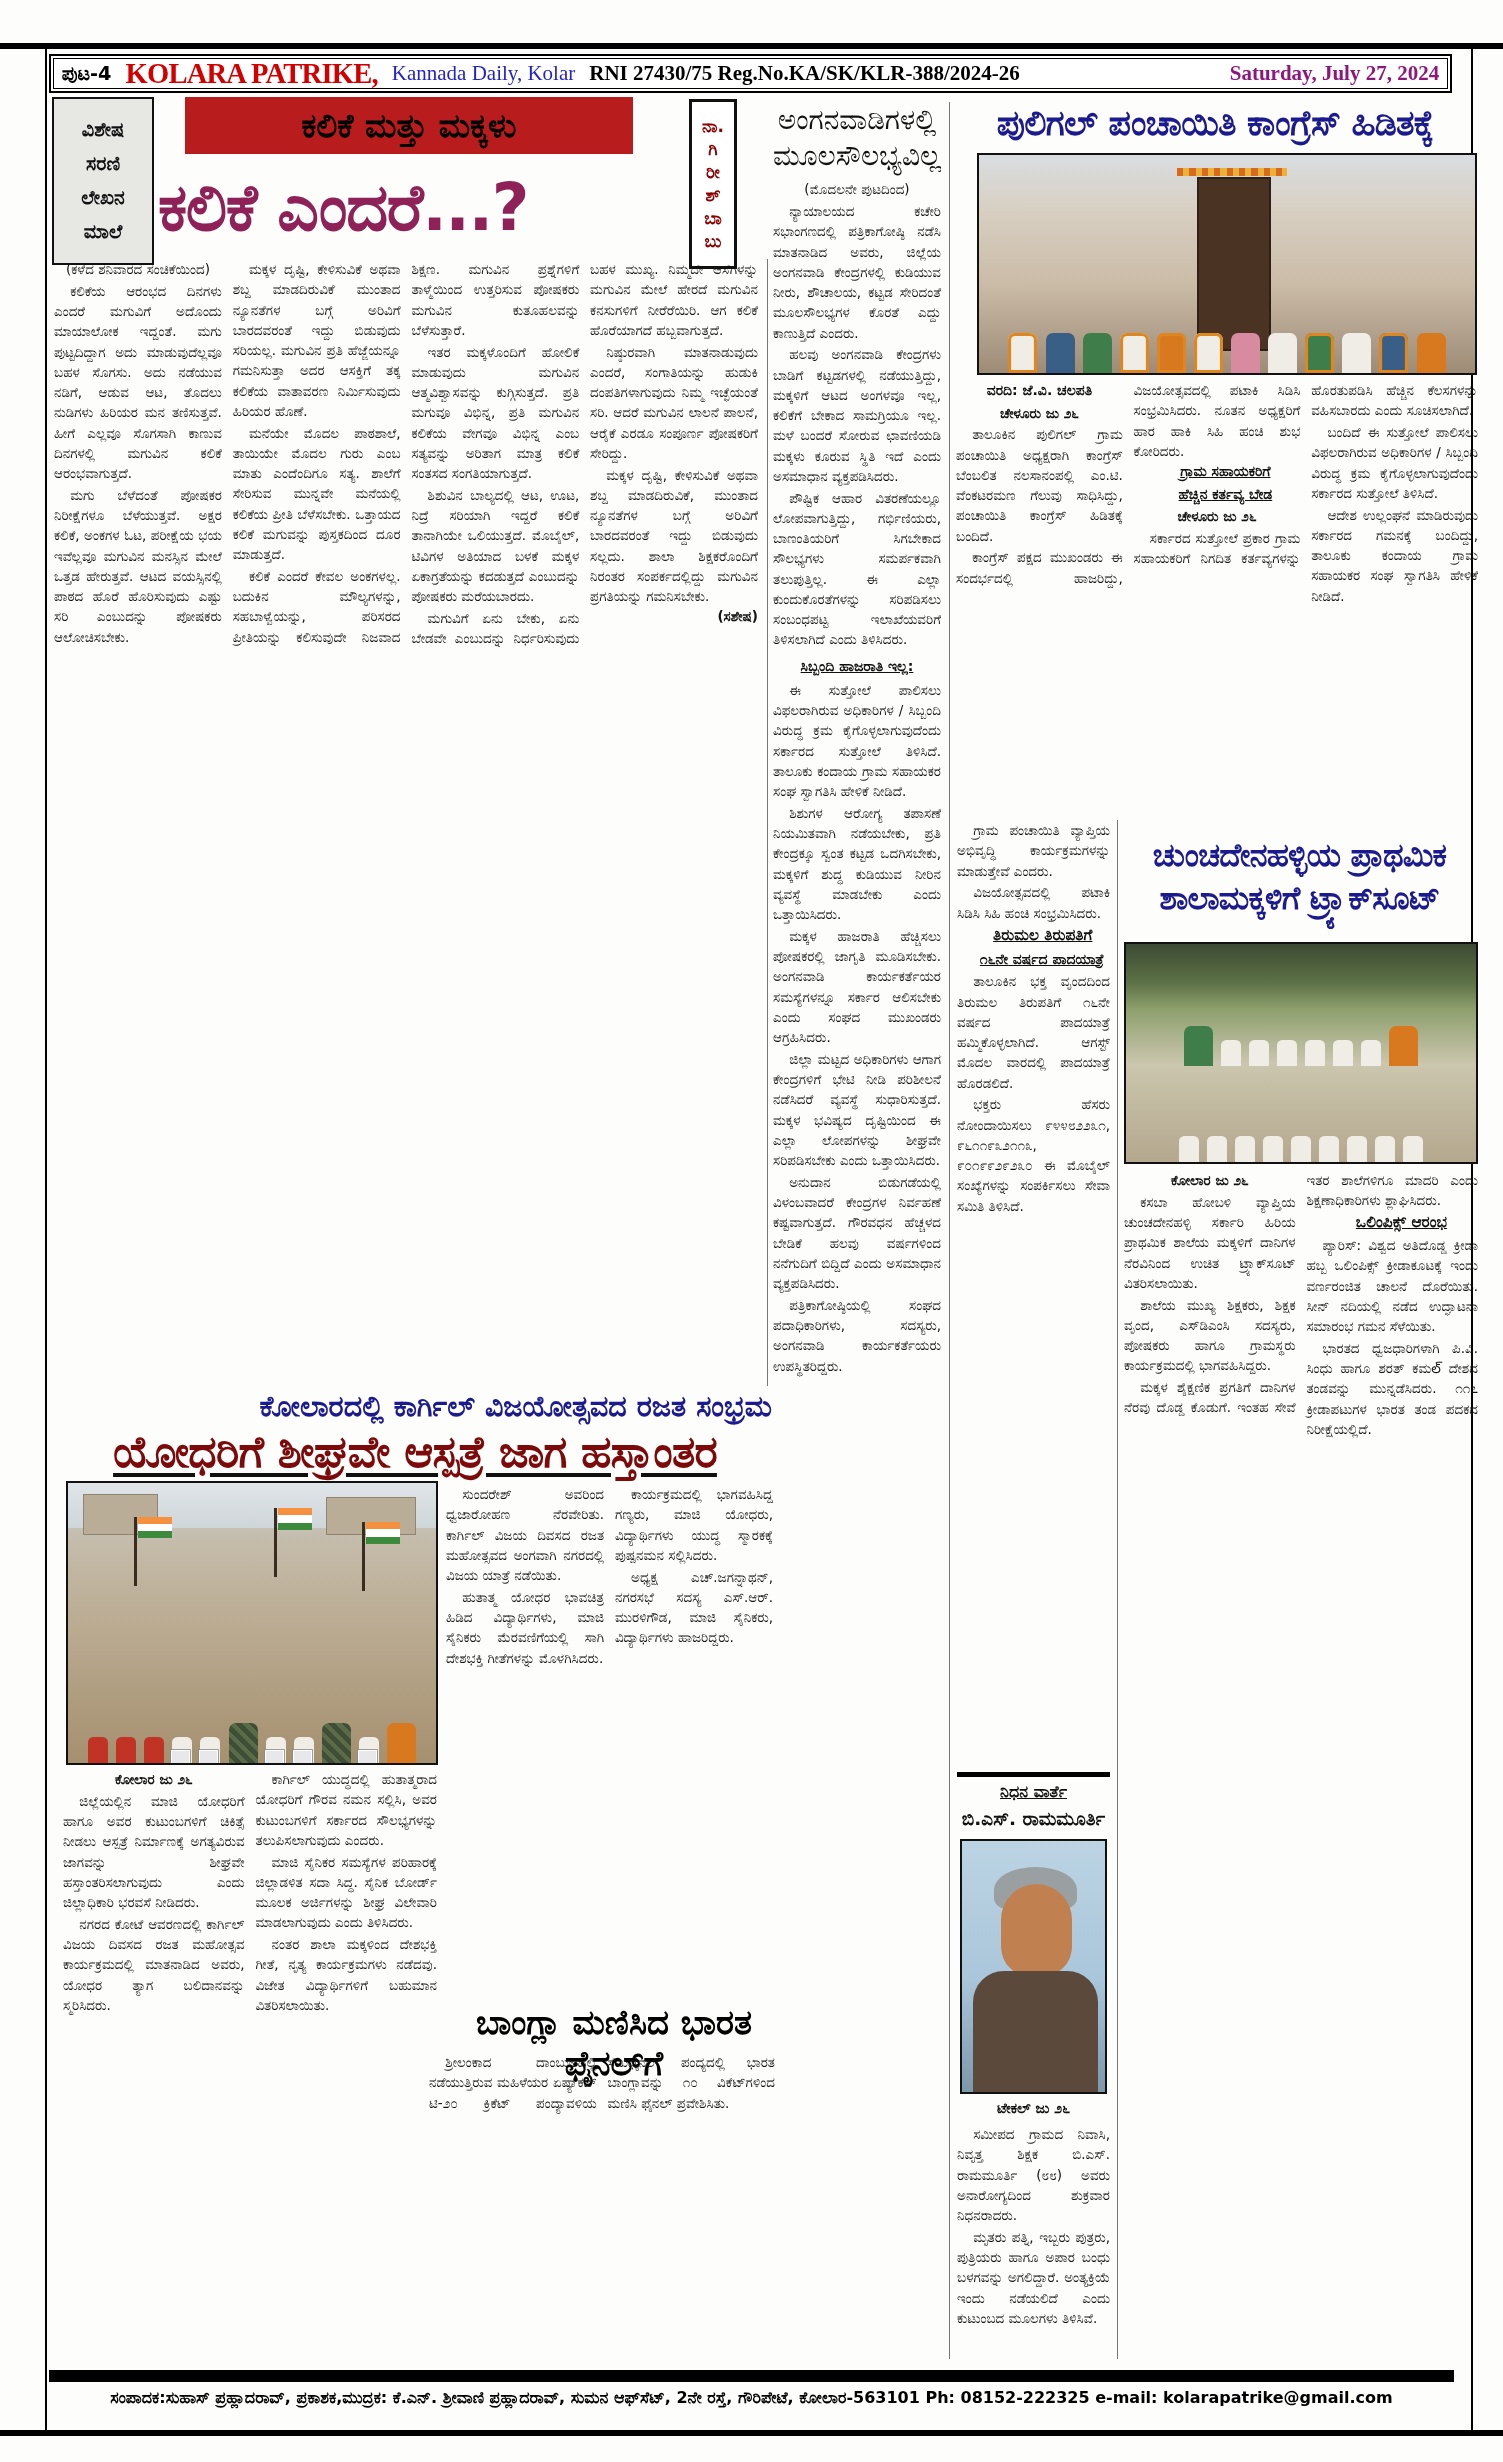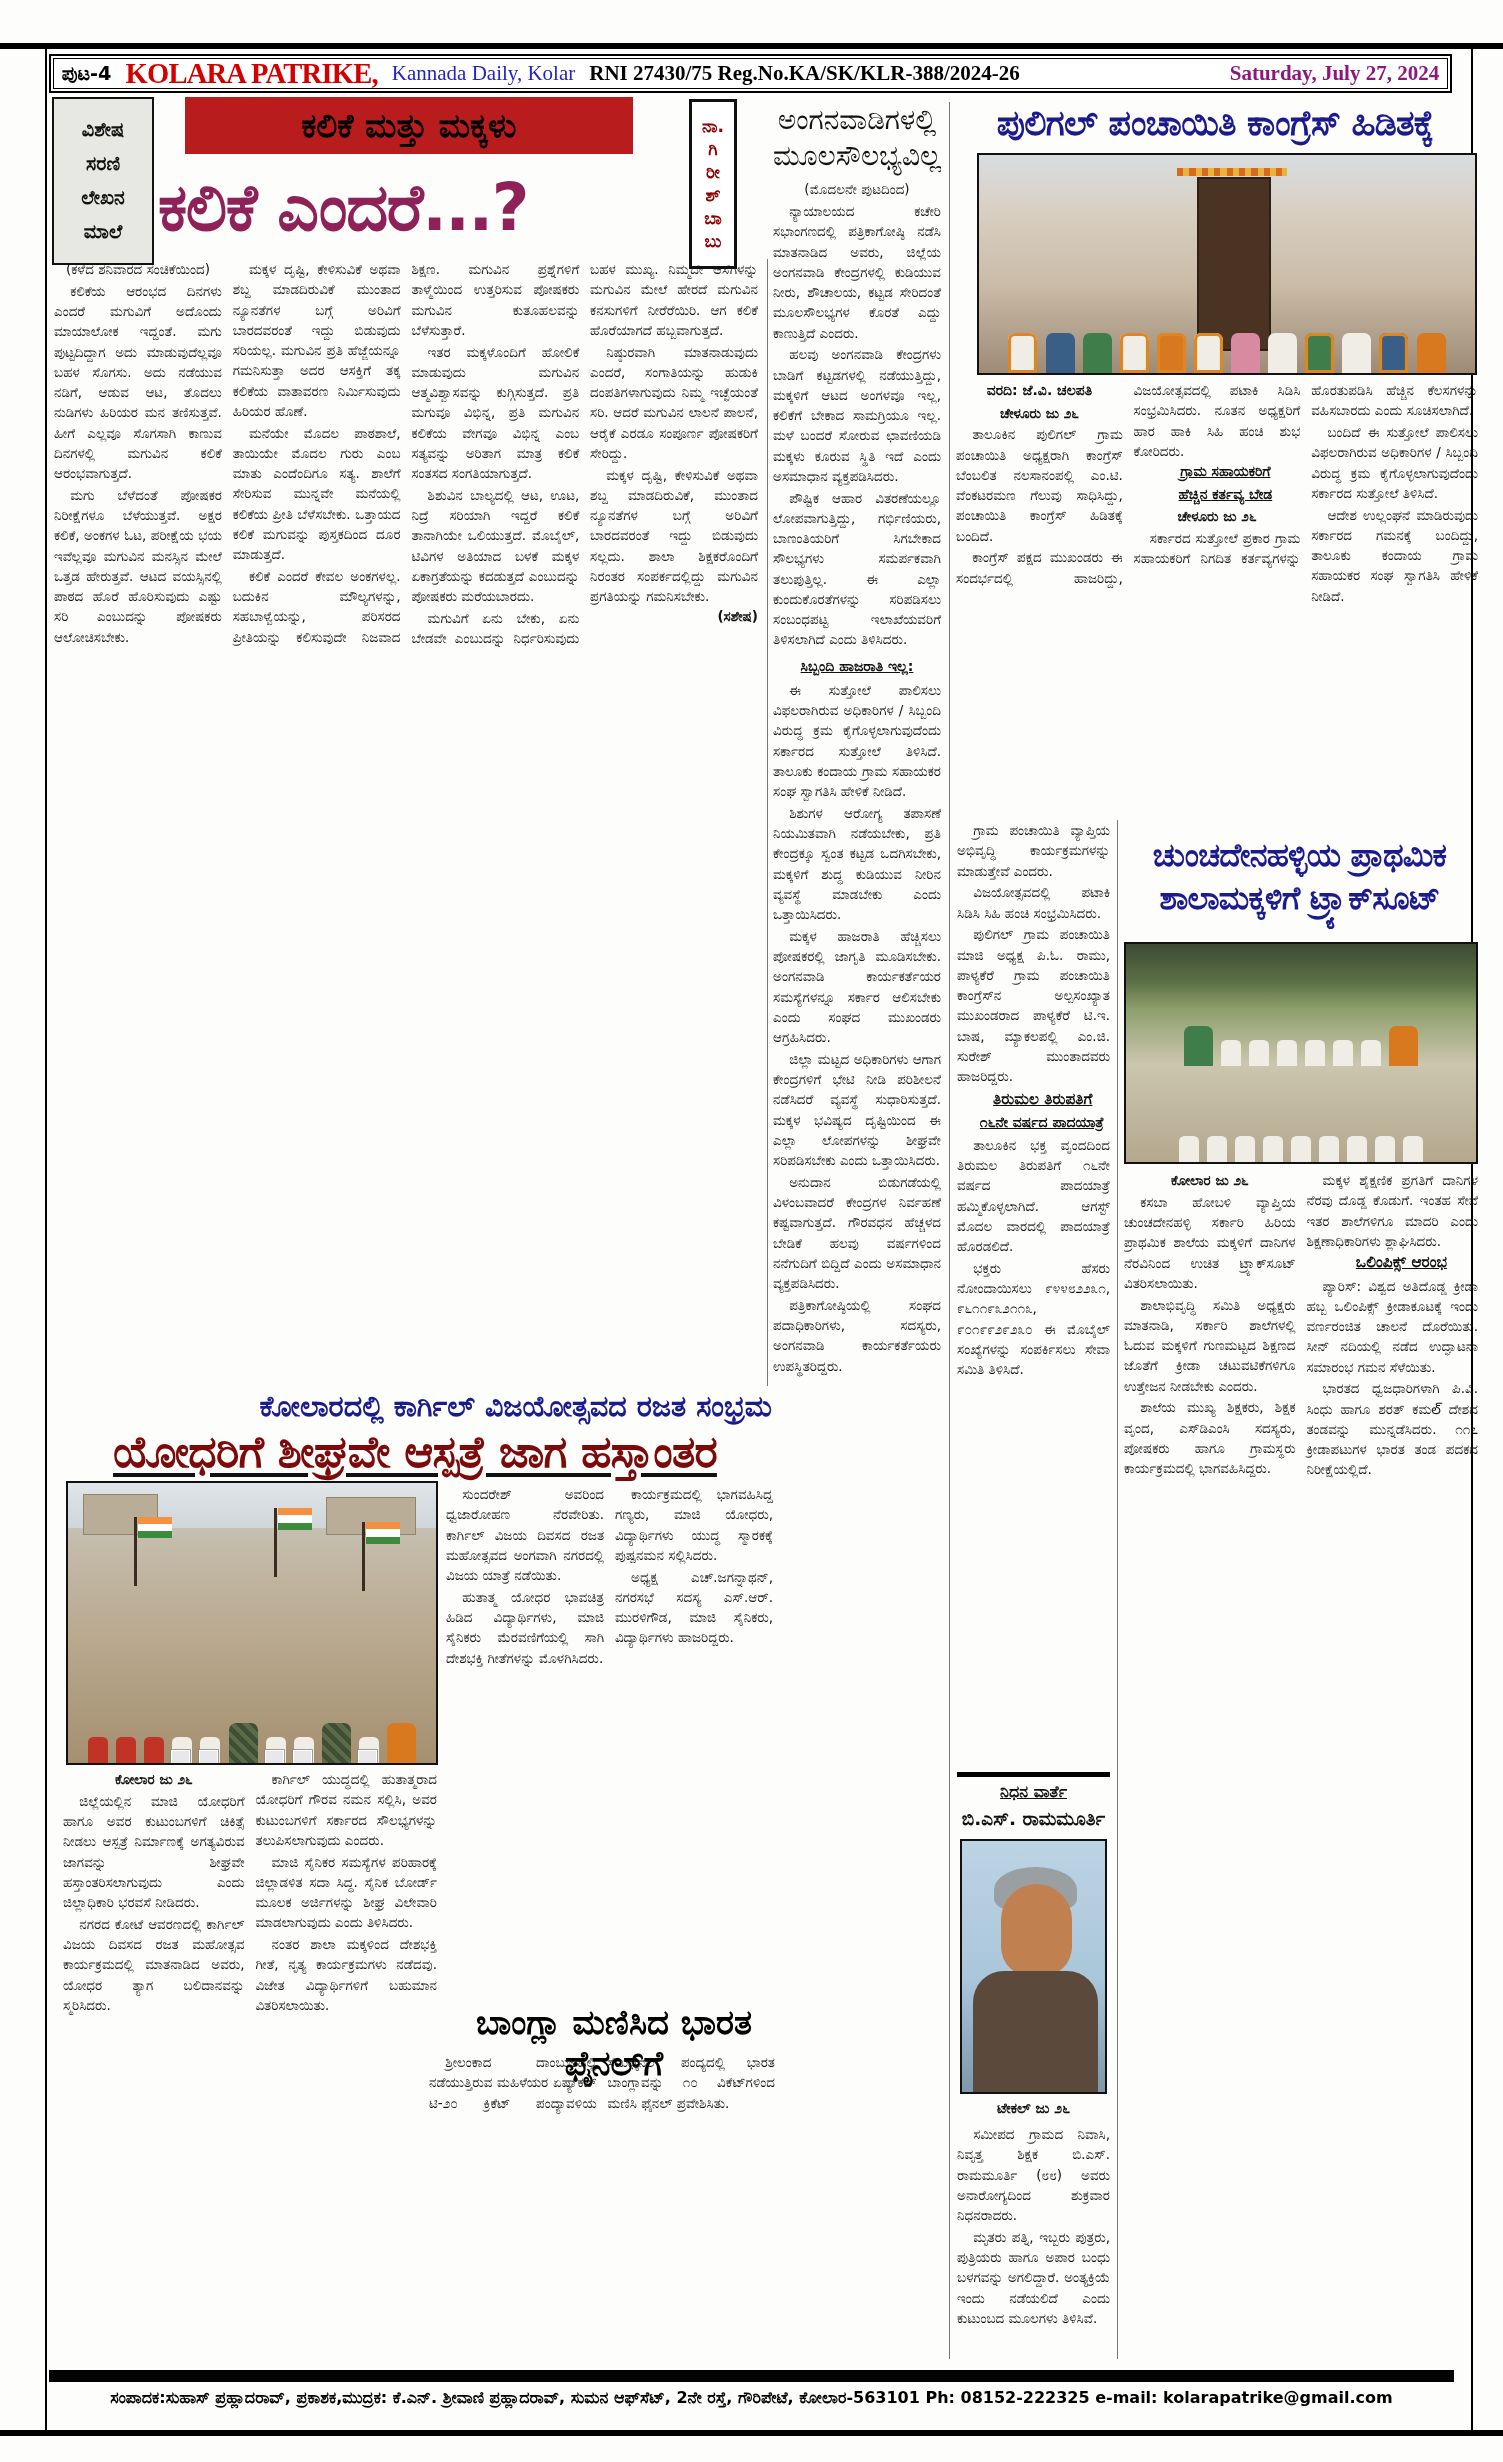--- a/index.html
+++ b/index.html
@@ -227,21 +227,20 @@
         <p>ಸರ್ಕಾರದ ಸುತ್ತೋಲೆ ಪ್ರಕಾರ ಗ್ರಾಮ ಸಹಾಯಕರಿಗೆ ನಿಗದಿತ ಕರ್ತವ್ಯಗಳನ್ನು ಹೊರತುಪಡಿಸಿ ಹೆಚ್ಚಿನ ಕೆಲಸಗಳನ್ನು ವಹಿಸಬಾರದು ಎಂದು ಸೂಚಿಸಲಾಗಿದೆ.</p>
         <p>ಬಂದಿದೆ ಈ ಸುತ್ತೋಲೆ ಪಾಲಿಸಲು ವಿಫಲರಾಗಿರುವ ಅಧಿಕಾರಿಗಳ / ಸಿಬ್ಬಂದಿ ವಿರುದ್ಧ ಕ್ರಮ ಕೈಗೊಳ್ಳಲಾಗುವುದೆಂದು ಸರ್ಕಾರದ ಸುತ್ತೋಲೆ ತಿಳಿಸಿದೆ.</p>
         <p>ಆದೇಶ ಉಲ್ಲಂಘನೆ ಮಾಡಿರುವುದು ಸರ್ಕಾರದ ಗಮನಕ್ಕೆ ಬಂದಿದ್ದು, ತಾಲೂಕು ಕಂದಾಯ ಗ್ರಾಮ ಸಹಾಯಕರ ಸಂಘ ಸ್ವಾಗತಿಸಿ ಹೇಳಿಕೆ ನೀಡಿದೆ.</p>
       </div>
   </div>
 
   <div class="abs col-single tirumala-col">
     <div>
         <p>ಗ್ರಾಮ ಪಂಚಾಯಿತಿ ವ್ಯಾಪ್ತಿಯ ಅಭಿವೃದ್ಧಿ ಕಾರ್ಯಕ್ರಮಗಳನ್ನು ಮಾಡುತ್ತೇವೆ ಎಂದರು.</p>
         <p>ವಿಜಯೋತ್ಸವದಲ್ಲಿ ಪಟಾಕಿ ಸಿಡಿಸಿ ಸಿಹಿ ಹಂಚಿ ಸಂಭ್ರಮಿಸಿದರು.</p>
-        <p>ಪುಲಿಗಲ್ ಗ್ರಾಮ ಪಂಚಾಯಿತಿ ಮಾಜಿ ಅಧ್ಯಕ್ಷ ಪಿ.ಓ. ರಾಮು, ಪಾಳ್ಯಕೆರೆ ಗ್ರಾಮ ಪಂಚಾಯಿತಿ ಕಾಂಗ್ರೆಸ್‌ನ ಅಲ್ಪಸಂಖ್ಯಾತ ಮುಖಂಡರಾದ ಪಾಳ್ಯಕೆರೆ ಟಿ.ಇ. ಬಾಷ, ಮ್ಯಾಕಲಪಲ್ಲಿ ಎಂ.ಜಿ. ಸುರೇಶ್ ಮುಂತಾದವರು ಹಾಜರಿದ್ದರು.</p>
       </div>
     <p class="subhead-inline" style="font-size:15.4px;">ತಿರುಮಲ ತಿರುಪತಿಗೆ</p>
     <p class="subhead-inline" style="font-size:14px;margin-top:0;">೧೬ನೇ ವರ್ಷದ ಪಾದಯಾತ್ರೆ</p>
     <div>
         <p>ತಾಲೂಕಿನ ಭಕ್ತ ವೃಂದದಿಂದ ತಿರುಮಲ ತಿರುಪತಿಗೆ ೧೬ನೇ ವರ್ಷದ ಪಾದಯಾತ್ರೆ ಹಮ್ಮಿಕೊಳ್ಳಲಾಗಿದೆ. ಆಗಸ್ಟ್ ಮೊದಲ ವಾರದಲ್ಲಿ ಪಾದಯಾತ್ರೆ ಹೊರಡಲಿದೆ.</p>
         <p>ಭಕ್ತರು ಹೆಸರು ನೋಂದಾಯಿಸಲು ೯೪೪೮೨೨೩೧, ೯೬೧೧೯೩೨೧೧೩, ೯೦೧೯೯೨೯೨೩೦ ಈ ಮೊಬೈಲ್ ಸಂಖ್ಯೆಗಳನ್ನು ಸಂಪರ್ಕಿಸಲು ಸೇವಾ ಸಮಿತಿ ತಿಳಿಸಿದೆ.</p>
       </div>
   </div>
 
   <div class="abs rule-h obit-rule"></div>
@@ -337,21 +336,20 @@
       <span class="kid"><span class="head"></span><span class="torso" style="display:block"></span></span>
       <span class="kid"><span class="head"></span><span class="torso" style="display:block"></span></span>
       <span class="kid"><span class="head"></span><span class="torso" style="display:block"></span></span>
     </div>
   </div>
 
   <div class="abs body-cols track-body">
     <p class="p-center p-bold">ಕೋಲಾರ ಜು ೨೬</p>
     <div>
         <p>ಕಸಬಾ ಹೋಬಳಿ ವ್ಯಾಪ್ತಿಯ ಚುಂಚದೇನಹಳ್ಳಿ ಸರ್ಕಾರಿ ಹಿರಿಯ ಪ್ರಾಥಮಿಕ ಶಾಲೆಯ ಮಕ್ಕಳಿಗೆ ದಾನಿಗಳ ನೆರವಿನಿಂದ ಉಚಿತ ಟ್ರ್ಯಾಕ್‌ಸೂಟ್ ವಿತರಿಸಲಾಯಿತು.</p>
-        <p>ಶಾಲಾಭಿವೃದ್ಧಿ ಸಮಿತಿ ಅಧ್ಯಕ್ಷರು ಮಾತನಾಡಿ, ಸರ್ಕಾರಿ ಶಾಲೆಗಳಲ್ಲಿ ಓದುವ ಮಕ್ಕಳಿಗೆ ಗುಣಮಟ್ಟದ ಶಿಕ್ಷಣದ ಜೊತೆಗೆ ಕ್ರೀಡಾ ಚಟುವಟಿಕೆಗಳಿಗೂ ಉತ್ತೇಜನ ನೀಡಬೇಕು ಎಂದರು.</p>
         <p>ಶಾಲೆಯ ಮುಖ್ಯ ಶಿಕ್ಷಕರು, ಶಿಕ್ಷಕ ವೃಂದ, ಎಸ್‌ಡಿಎಂಸಿ ಸದಸ್ಯರು, ಪೋಷಕರು ಹಾಗೂ ಗ್ರಾಮಸ್ಥರು ಕಾರ್ಯಕ್ರಮದಲ್ಲಿ ಭಾಗವಹಿಸಿದ್ದರು.</p>
         <p>ಮಕ್ಕಳ ಶೈಕ್ಷಣಿಕ ಪ್ರಗತಿಗೆ ದಾನಿಗಳ ನೆರವು ದೊಡ್ಡ ಕೊಡುಗೆ. ಇಂತಹ ಸೇವೆ ಇತರ ಶಾಲೆಗಳಿಗೂ ಮಾದರಿ ಎಂದು ಶಿಕ್ಷಣಾಧಿಕಾರಿಗಳು ಶ್ಲಾಘಿಸಿದರು.</p>
       </div>
     <p class="subhead-inline" style="font-size:15.4px;">ಒಲಿಂಪಿಕ್ಸ್ ಆರಂಭ</p>
     <div>
         <p>ಪ್ಯಾರಿಸ್: ವಿಶ್ವದ ಅತಿದೊಡ್ಡ ಕ್ರೀಡಾ ಹಬ್ಬ ಒಲಿಂಪಿಕ್ಸ್ ಕ್ರೀಡಾಕೂಟಕ್ಕೆ ಇಂದು ವರ್ಣರಂಜಿತ ಚಾಲನೆ ದೊರೆಯಿತು. ಸೀನ್ ನದಿಯಲ್ಲಿ ನಡೆದ ಉದ್ಘಾಟನಾ ಸಮಾರಂಭ ಗಮನ ಸೆಳೆಯಿತು.</p>
         <p>ಭಾರತದ ಧ್ವಜಧಾರಿಗಳಾಗಿ ಪಿ.ವಿ. ಸಿಂಧು ಹಾಗೂ ಶರತ್ ಕಮల్ ದೇಶದ ತಂಡವನ್ನು ಮುನ್ನಡೆಸಿದರು. ೧೧೭ ಕ್ರೀಡಾಪಟುಗಳ ಭಾರತ ತಂಡ ಪದಕದ ನಿರೀಕ್ಷೆಯಲ್ಲಿದೆ.</p>
       </div>
   </div>
 

